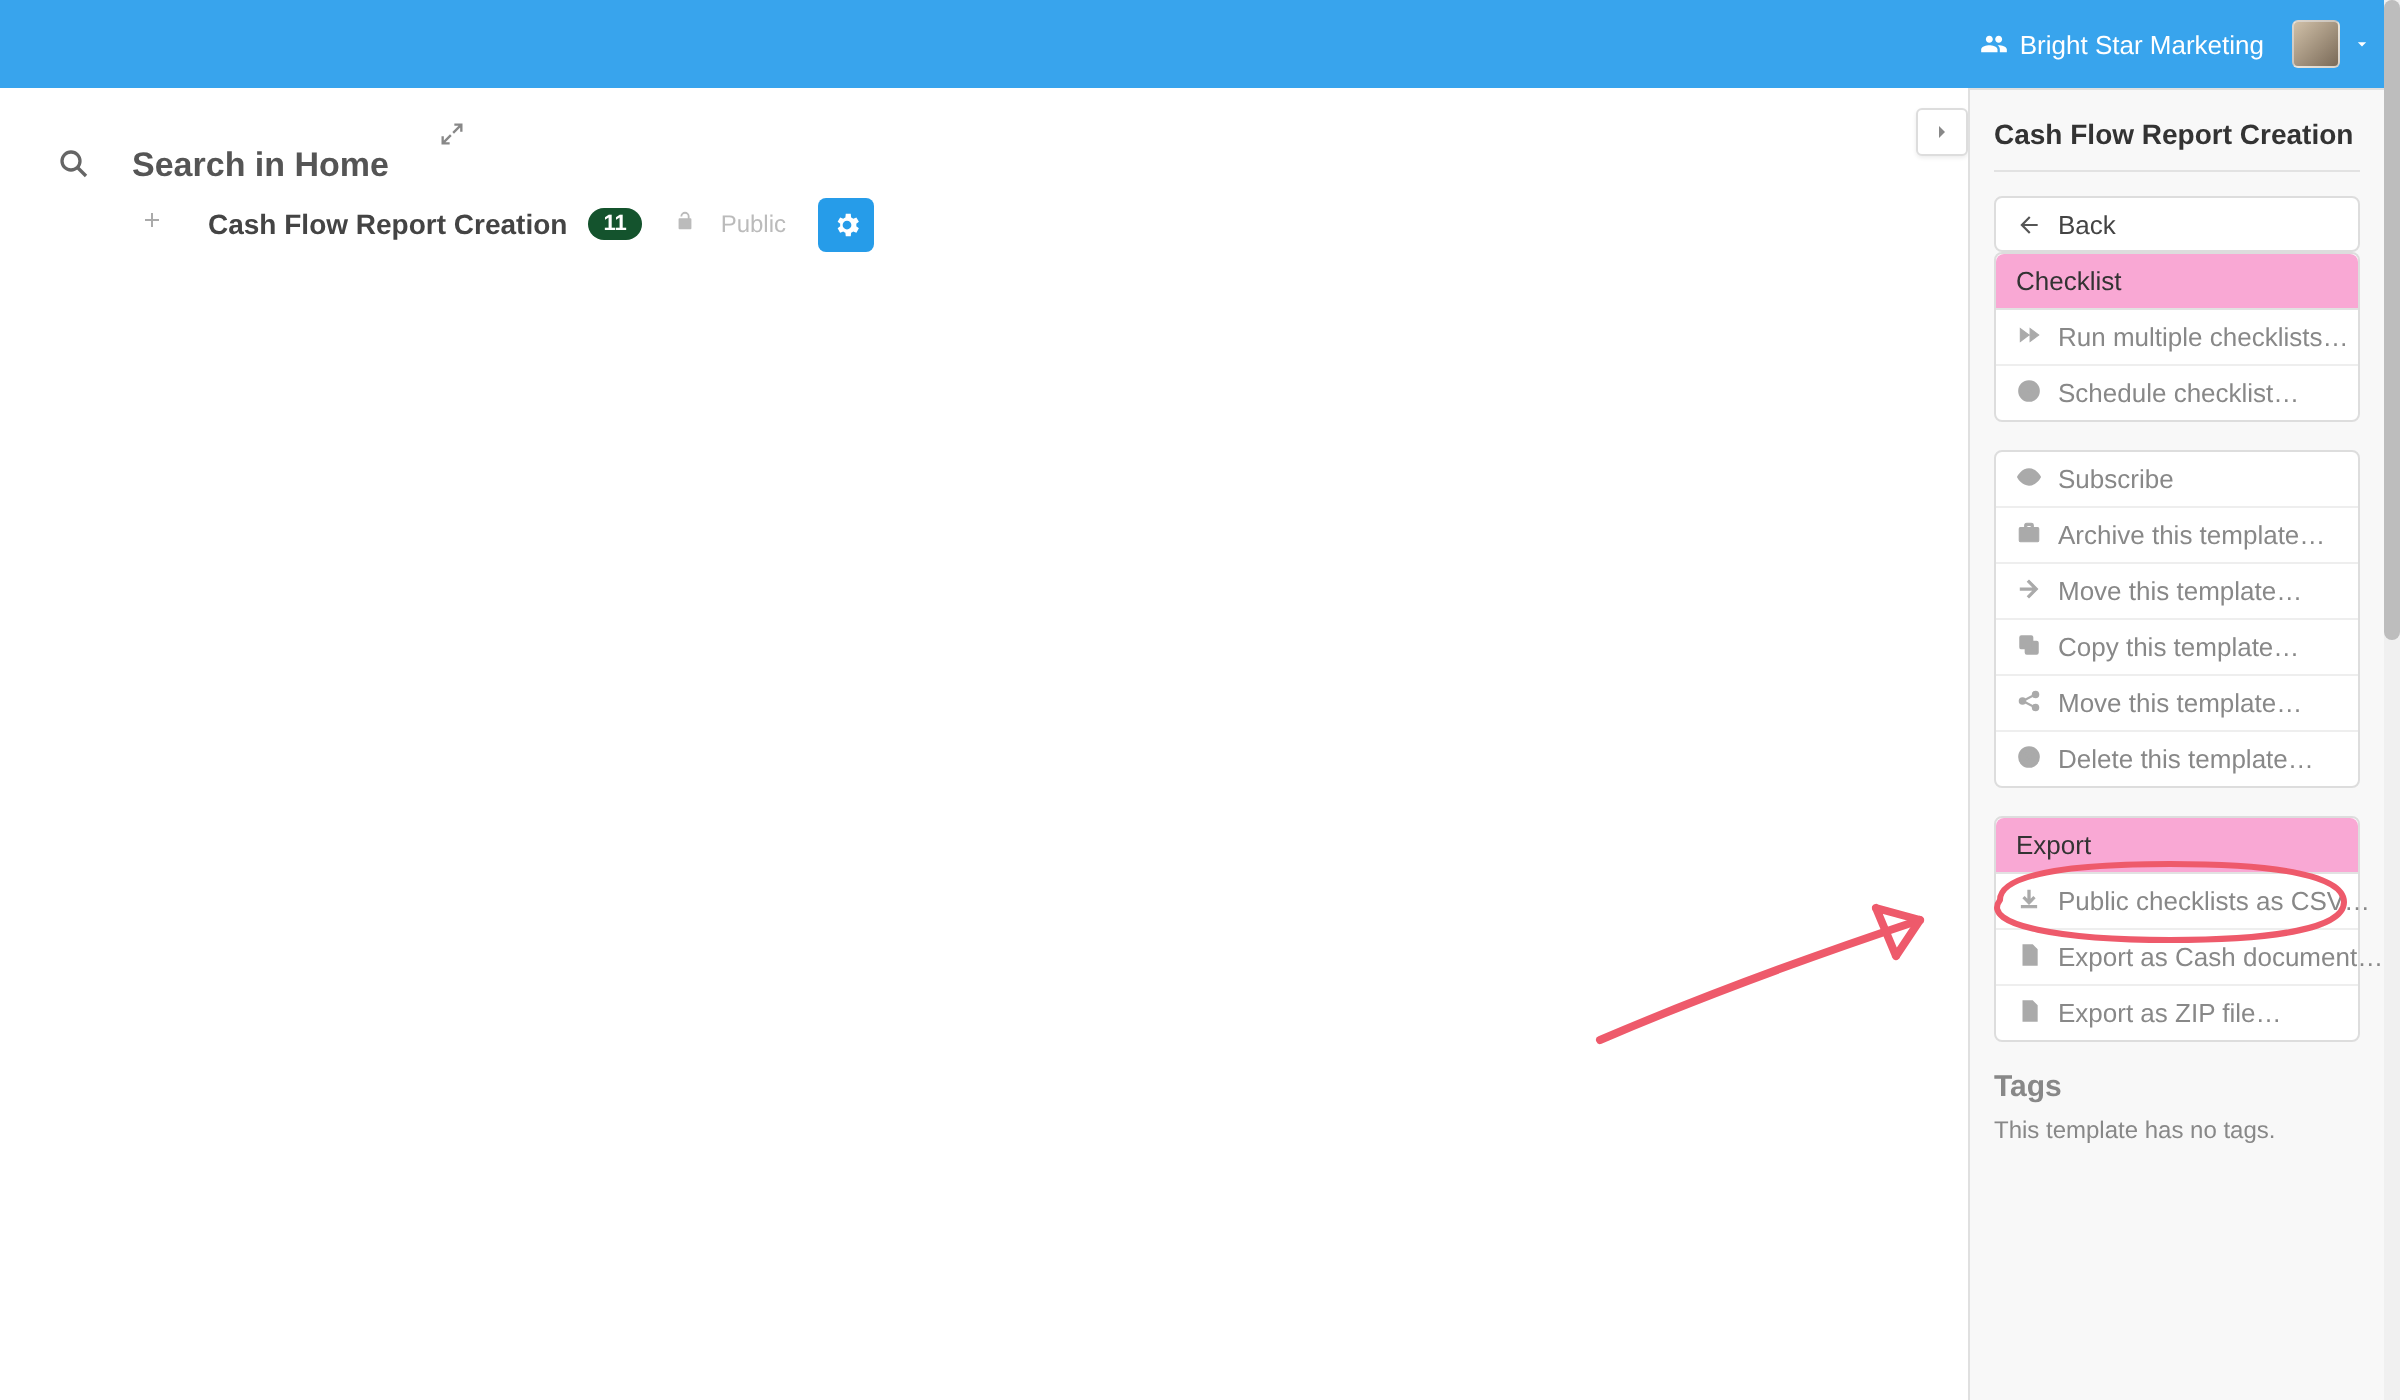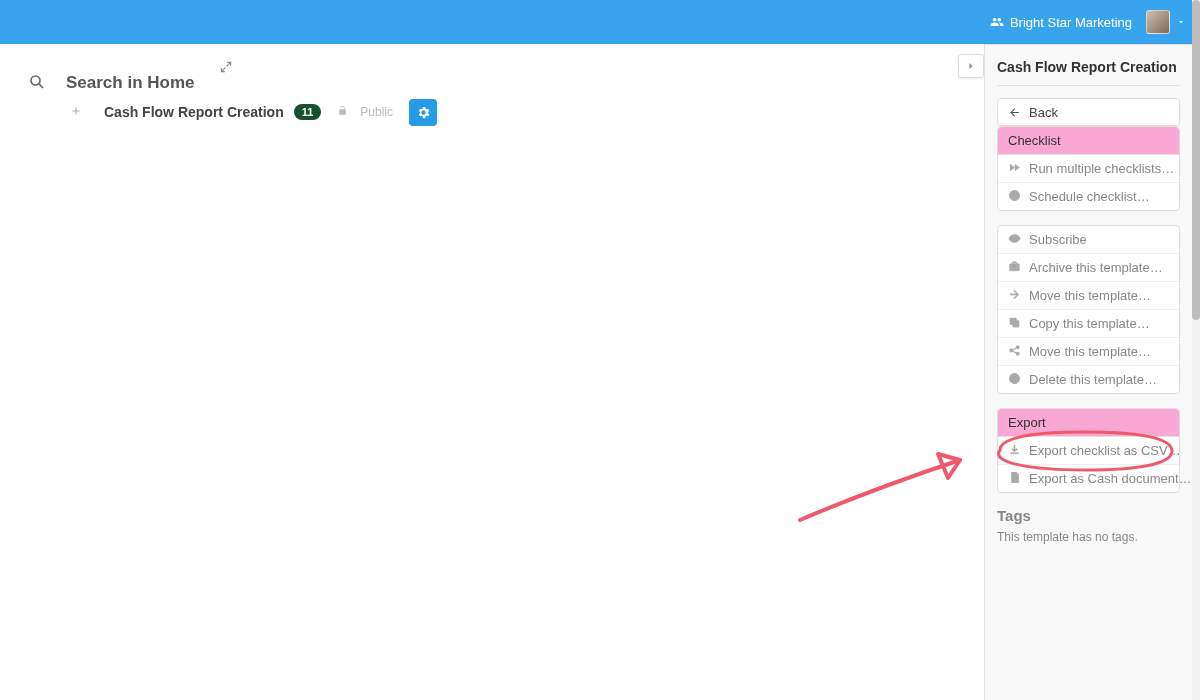--- a/index.html
+++ b/index.html
@@ -302,28 +302,35 @@
       <span>Delete this template…</span>
     </div>
   </div>
 
   <div class="rp-card">
     <div class="rp-card-header">Export</div>
     <div class="rp-item">
       <svg width="13" height="13" viewBox="0 0 24 24">
           <path d="M11 4h2v9l3-3 1.4 1.4L12 16.8 6.6 11.4 8 10l3 3zM5 18h14v2H5z"></path>
         </svg>
-      <span>Export checklist as CSV…</span>
+      <span>Public checklists as CSV…</span>
     </div>
     <div class="rp-item">
       <svg width="13" height="13" viewBox="0 0 24 24" fill="none" stroke="#aaa" stroke-width="2">
           <path d="M7 3h8l4 4v14H7z"></path>
           <path d="M15 3v4h4"></path>
         </svg>
       <span>Export as Cash document…</span>
+    </div>
+    <div class="rp-item">
+      <svg width="13" height="13" viewBox="0 0 24 24" fill="none" stroke="#aaa" stroke-width="2">
+          <path d="M7 3h8l4 4v14H7z"></path>
+          <path d="M12 7v2m0 2v2m0 2v2"></path>
+        </svg>
+      <span>Export as ZIP file…</span>
     </div>
   </div>
 
   <div class="tags-title">Tags</div>
   <div class="tags-sub">This template has no tags.</div>
 </div>
 
 <div class="scrollbar-track"></div>
 <div class="scrollbar-thumb"></div>
 

